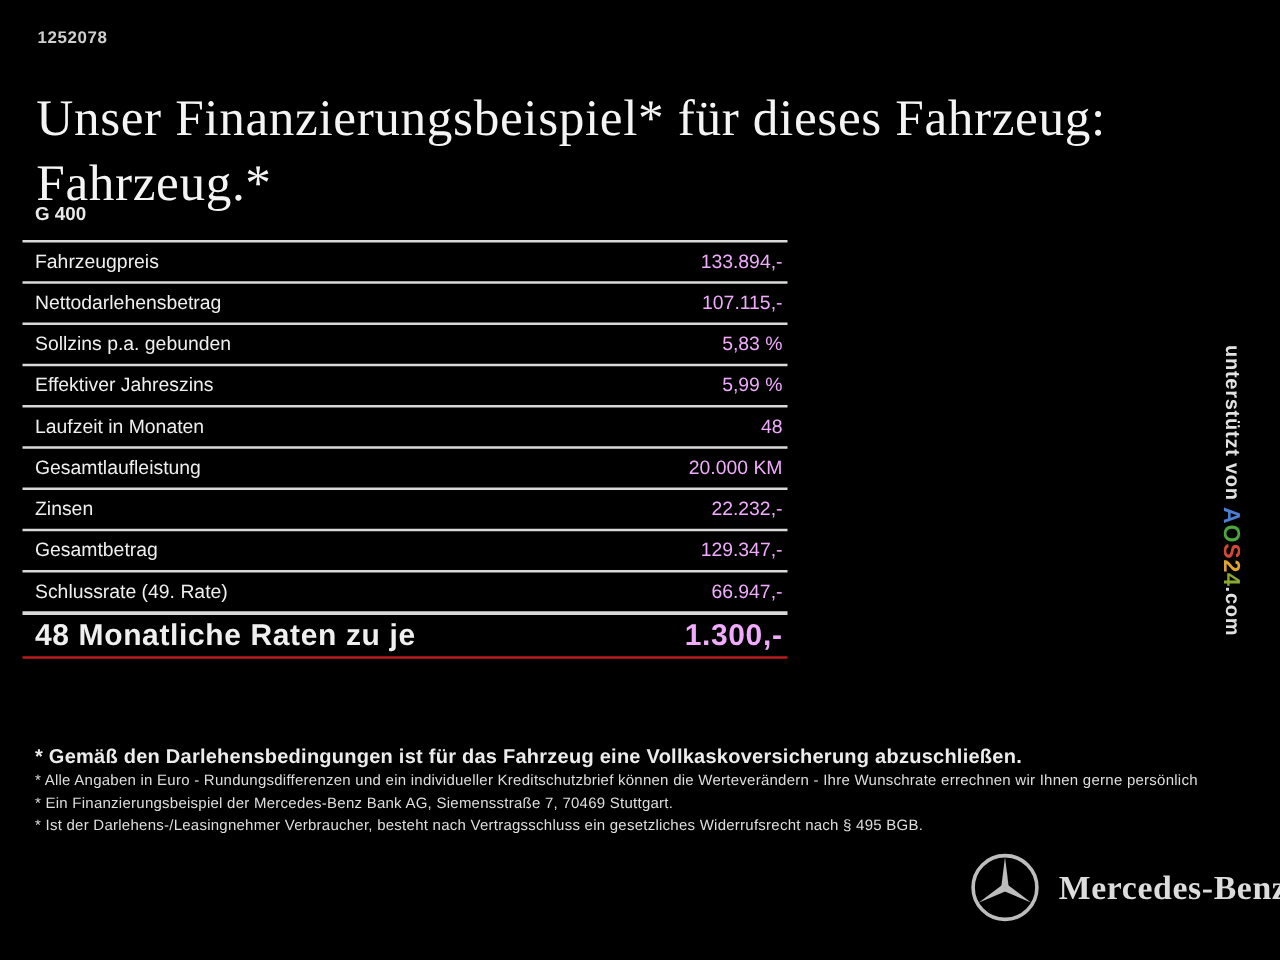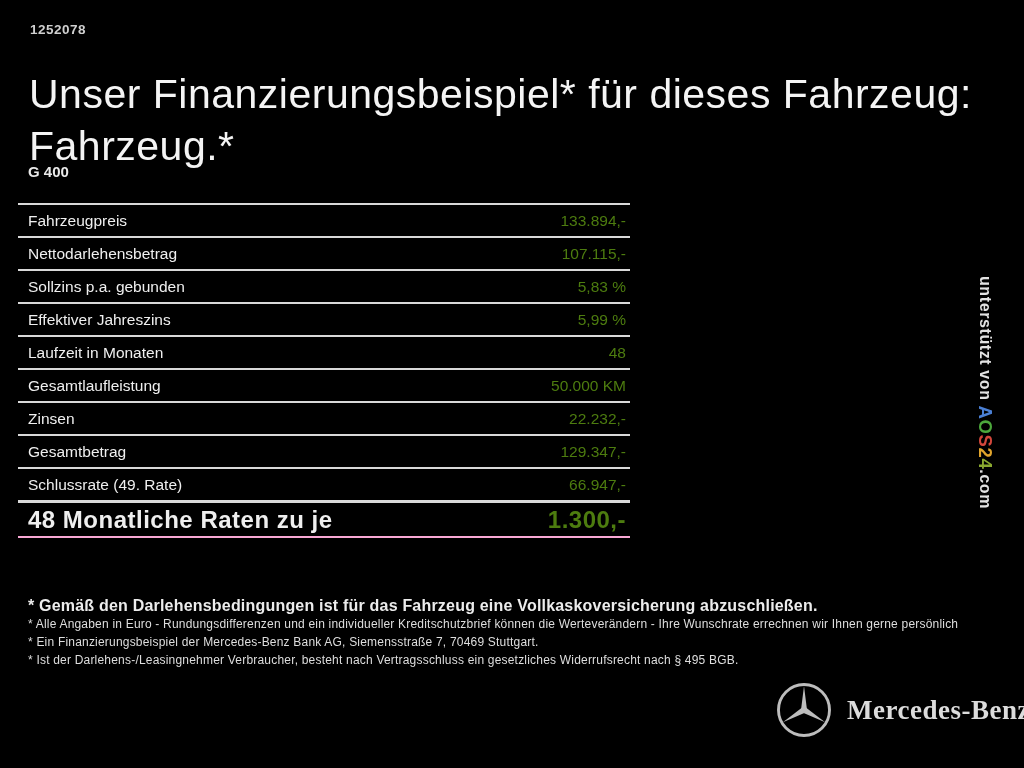--- a/index.html
+++ b/index.html
@@ -24,55 +24,55 @@
     font-size: 13.5px;
     font-weight: 700;
     letter-spacing: 0.5px;
     color: #cfcfcf;
   }
 
   .title {
     position: absolute;
     left: 29px;
     top: 68px;
-    font-family: Liberation Sans, sans-serif;
+    font-family: Liberation Serif, serif;
     font-weight: 400;
     font-size: 41px;
     line-height: 52px;
     color: #f4f4f4;
     letter-spacing: 0.5px;
   }
 
   .model {
     position: absolute;
     left: 28px;
     top: 163px;
     font-size: 15px;
     font-weight: 600;
     color: #e9e9e9;
   }
 
   .fin-table {
     position: absolute;
     left: 18px;
-    top: 203px;
+    top: 192px;
     width: 612px;
-    border-bottom: 2px solid #f9a8d4;
+    border-bottom: 2px solid #b91c1c;
   }
   .fin-row {
     display: flex;
     justify-content: space-between;
     align-items: center;
     height: 31px;
     border-top: 2px solid #d9d9d9;
     padding: 0 4px 0 10px;
     font-size: 15.5px;
   }
   .fin-row .lbl { color: #efefef; }
-  .fin-row .val { color: #4d7c0f; }
+  .fin-row .val { color: #f0abfc; }
   .fin-row.total {
     height: 33px;
     border-top: 3px solid #d9d9d9;
     font-size: 24px;
     font-weight: 700;
     letter-spacing: 0.5px;
   }
 
   .footnotes {
     position: absolute;
@@ -158,21 +158,21 @@
     <div class="fin-row">
       <span class="lbl">Effektiver Jahreszins</span>
       <span class="val">5,99 %</span>
     </div>
     <div class="fin-row">
       <span class="lbl">Laufzeit in Monaten</span>
       <span class="val">48</span>
     </div>
     <div class="fin-row">
       <span class="lbl">Gesamtlaufleistung</span>
-      <span class="val">50.000 KM</span>
+      <span class="val">20.000 KM</span>
     </div>
     <div class="fin-row">
       <span class="lbl">Zinsen</span>
       <span class="val">22.232,-</span>
     </div>
     <div class="fin-row">
       <span class="lbl">Gesamtbetrag</span>
       <span class="val">129.347,-</span>
     </div>
     <div class="fin-row">

